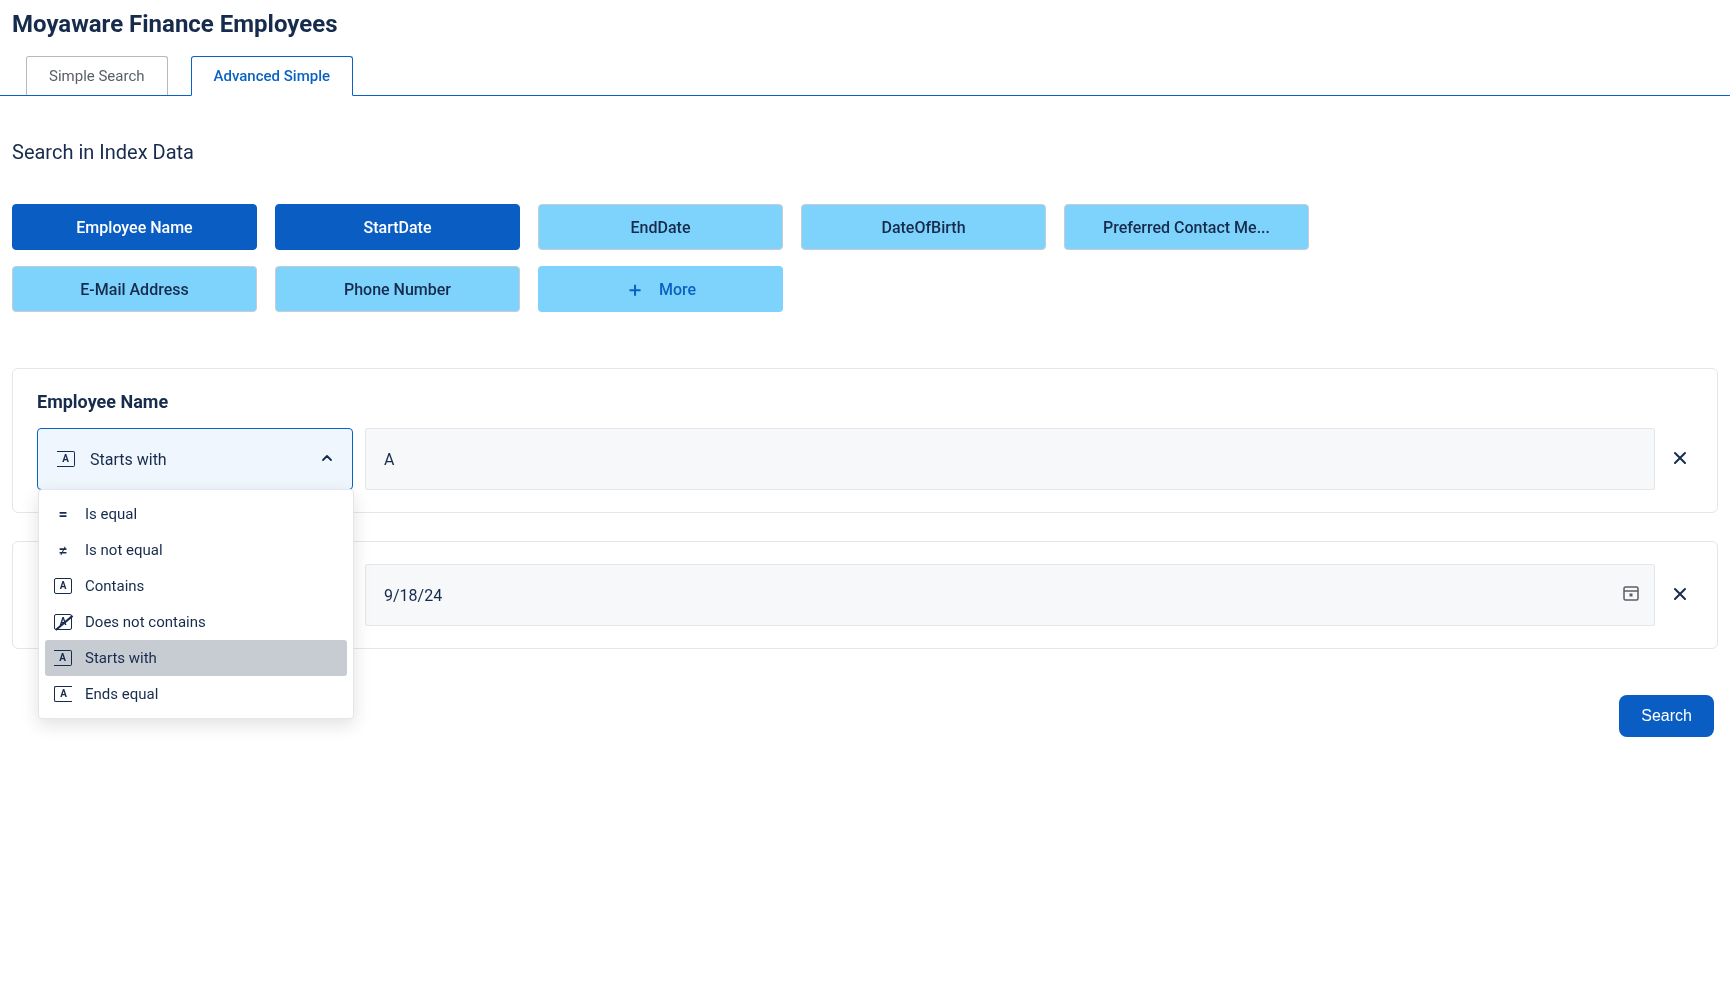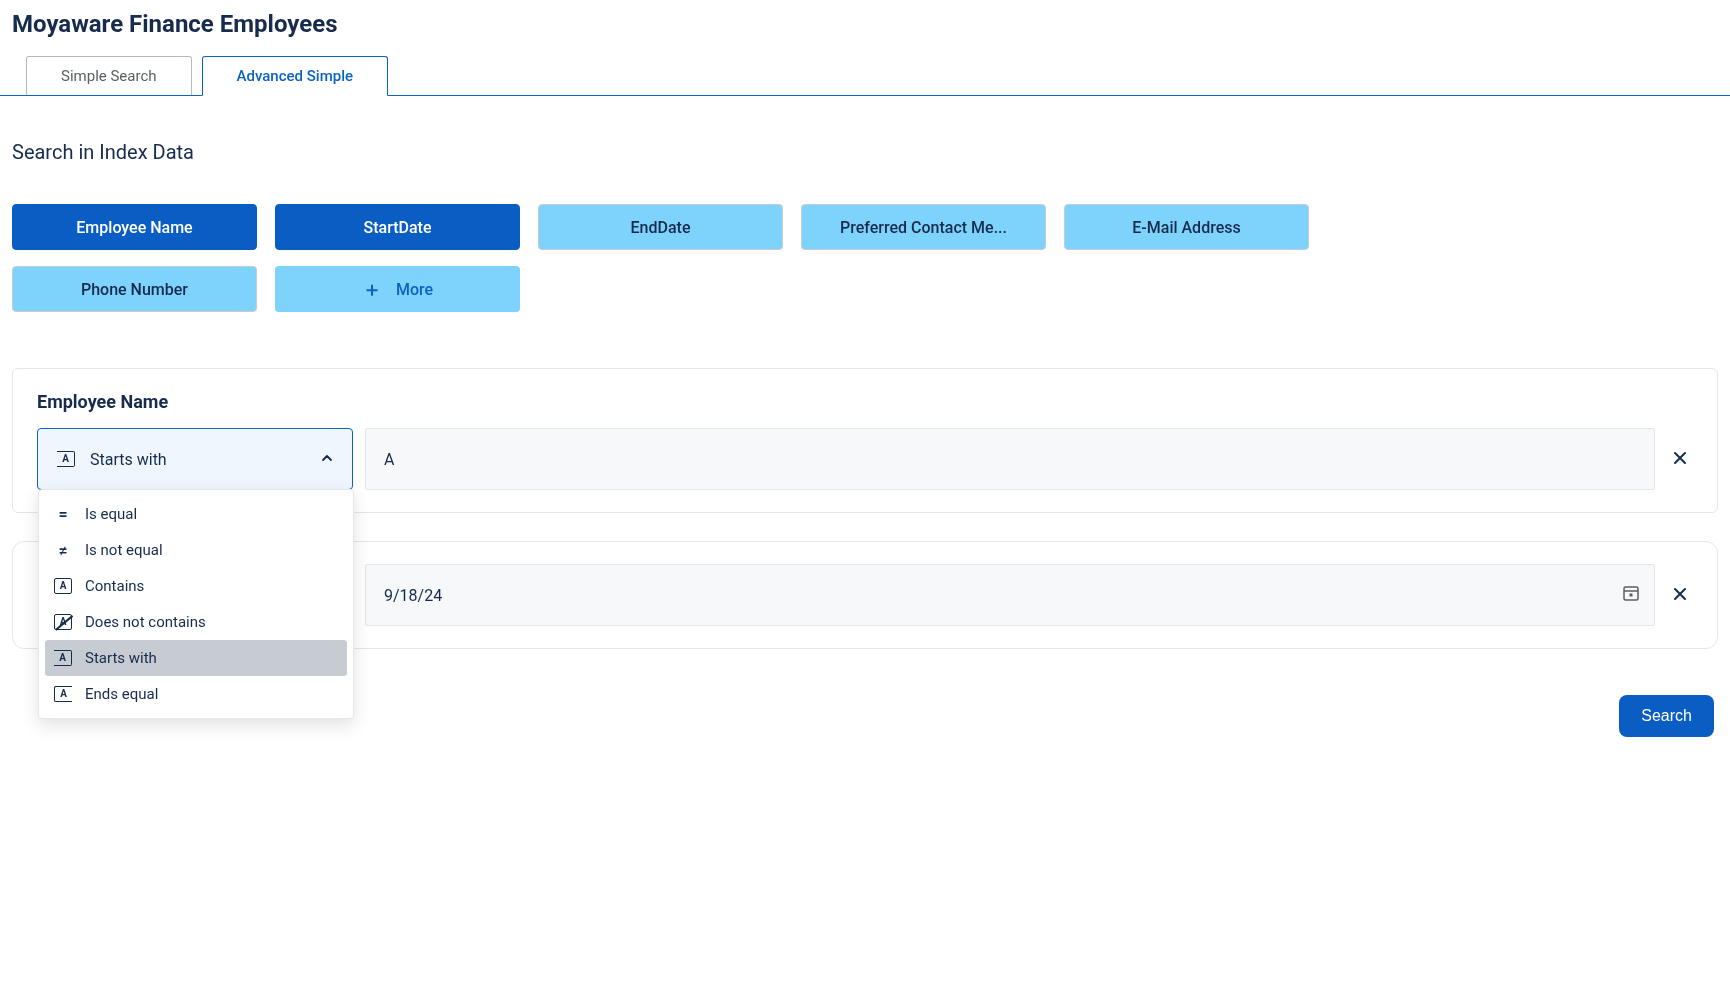--- a/index.html
+++ b/index.html
@@ -18,26 +18,26 @@
     padding: 10px 12px 18px 12px;
   }
   .tabs {
     display: flex;
     padding-left: 26px;
     border-bottom: 1px solid #0a63c2;
   }
   .tab {
     border: 1px solid #b5b9bf;
     border-bottom: none;
-    padding: 10px 34px;
+    padding: 10px 22px;
     font-size: 15px;
     color: #5a5f66;
     cursor: pointer;
     background: #fff;
-    margin-right: 10px;
+    margin-right: 23px;
     border-top-left-radius: 3px;
     border-top-right-radius: 3px;
     position: relative;
   }
   .tab.active {
     border: 1px solid #0a63c2;
     color: #0a63c2;
     font-weight: 500;
     border-bottom: 1px solid #fff;
     margin-bottom: -1px;
@@ -179,21 +179,21 @@
     border-radius: 3px;
     cursor: pointer;
     font-size: 15px;
     color: #172b4d;
   }
   .dropdown-item.selected { background: #c7ccd2; }
   .dropdown-item .op-icon { width: 20px; margin-right: 12px; }
 
   .second-card-placeholder {
     border: 1px solid #e3e6ea;
-    border-radius: 12px;
+    border-radius: 6px;
     padding: 22px 24px;
     margin-top: 28px;
   }
   .second-row { display: flex; align-items: center; gap: 12px; }
 
   .search-btn-row {
     display: flex;
     justify-content: flex-end;
     padding: 46px 4px 20px 0;
   }
@@ -231,20 +231,21 @@
   <div class="tab active">Advanced Simple</div>
 </div>
 
 <div class="content">
   <div class="section-heading">Search in Index Data</div>
 
   <div class="chip-grid">
     <div class="chip selected">Employee Name</div>
     <div class="chip selected">StartDate</div>
     <div class="chip">EndDate</div>
+    <div class="chip">DateOfBirth</div>
     <div class="chip">Preferred Contact Me...</div>
     <div class="chip">E-Mail Address</div>
     <div class="chip">Phone Number</div>
     <div class="chip more">
       <span class="plus-icon">＋</span>
       <span>More</span>
     </div>
   </div>
 
   <div class="criteria-card">

